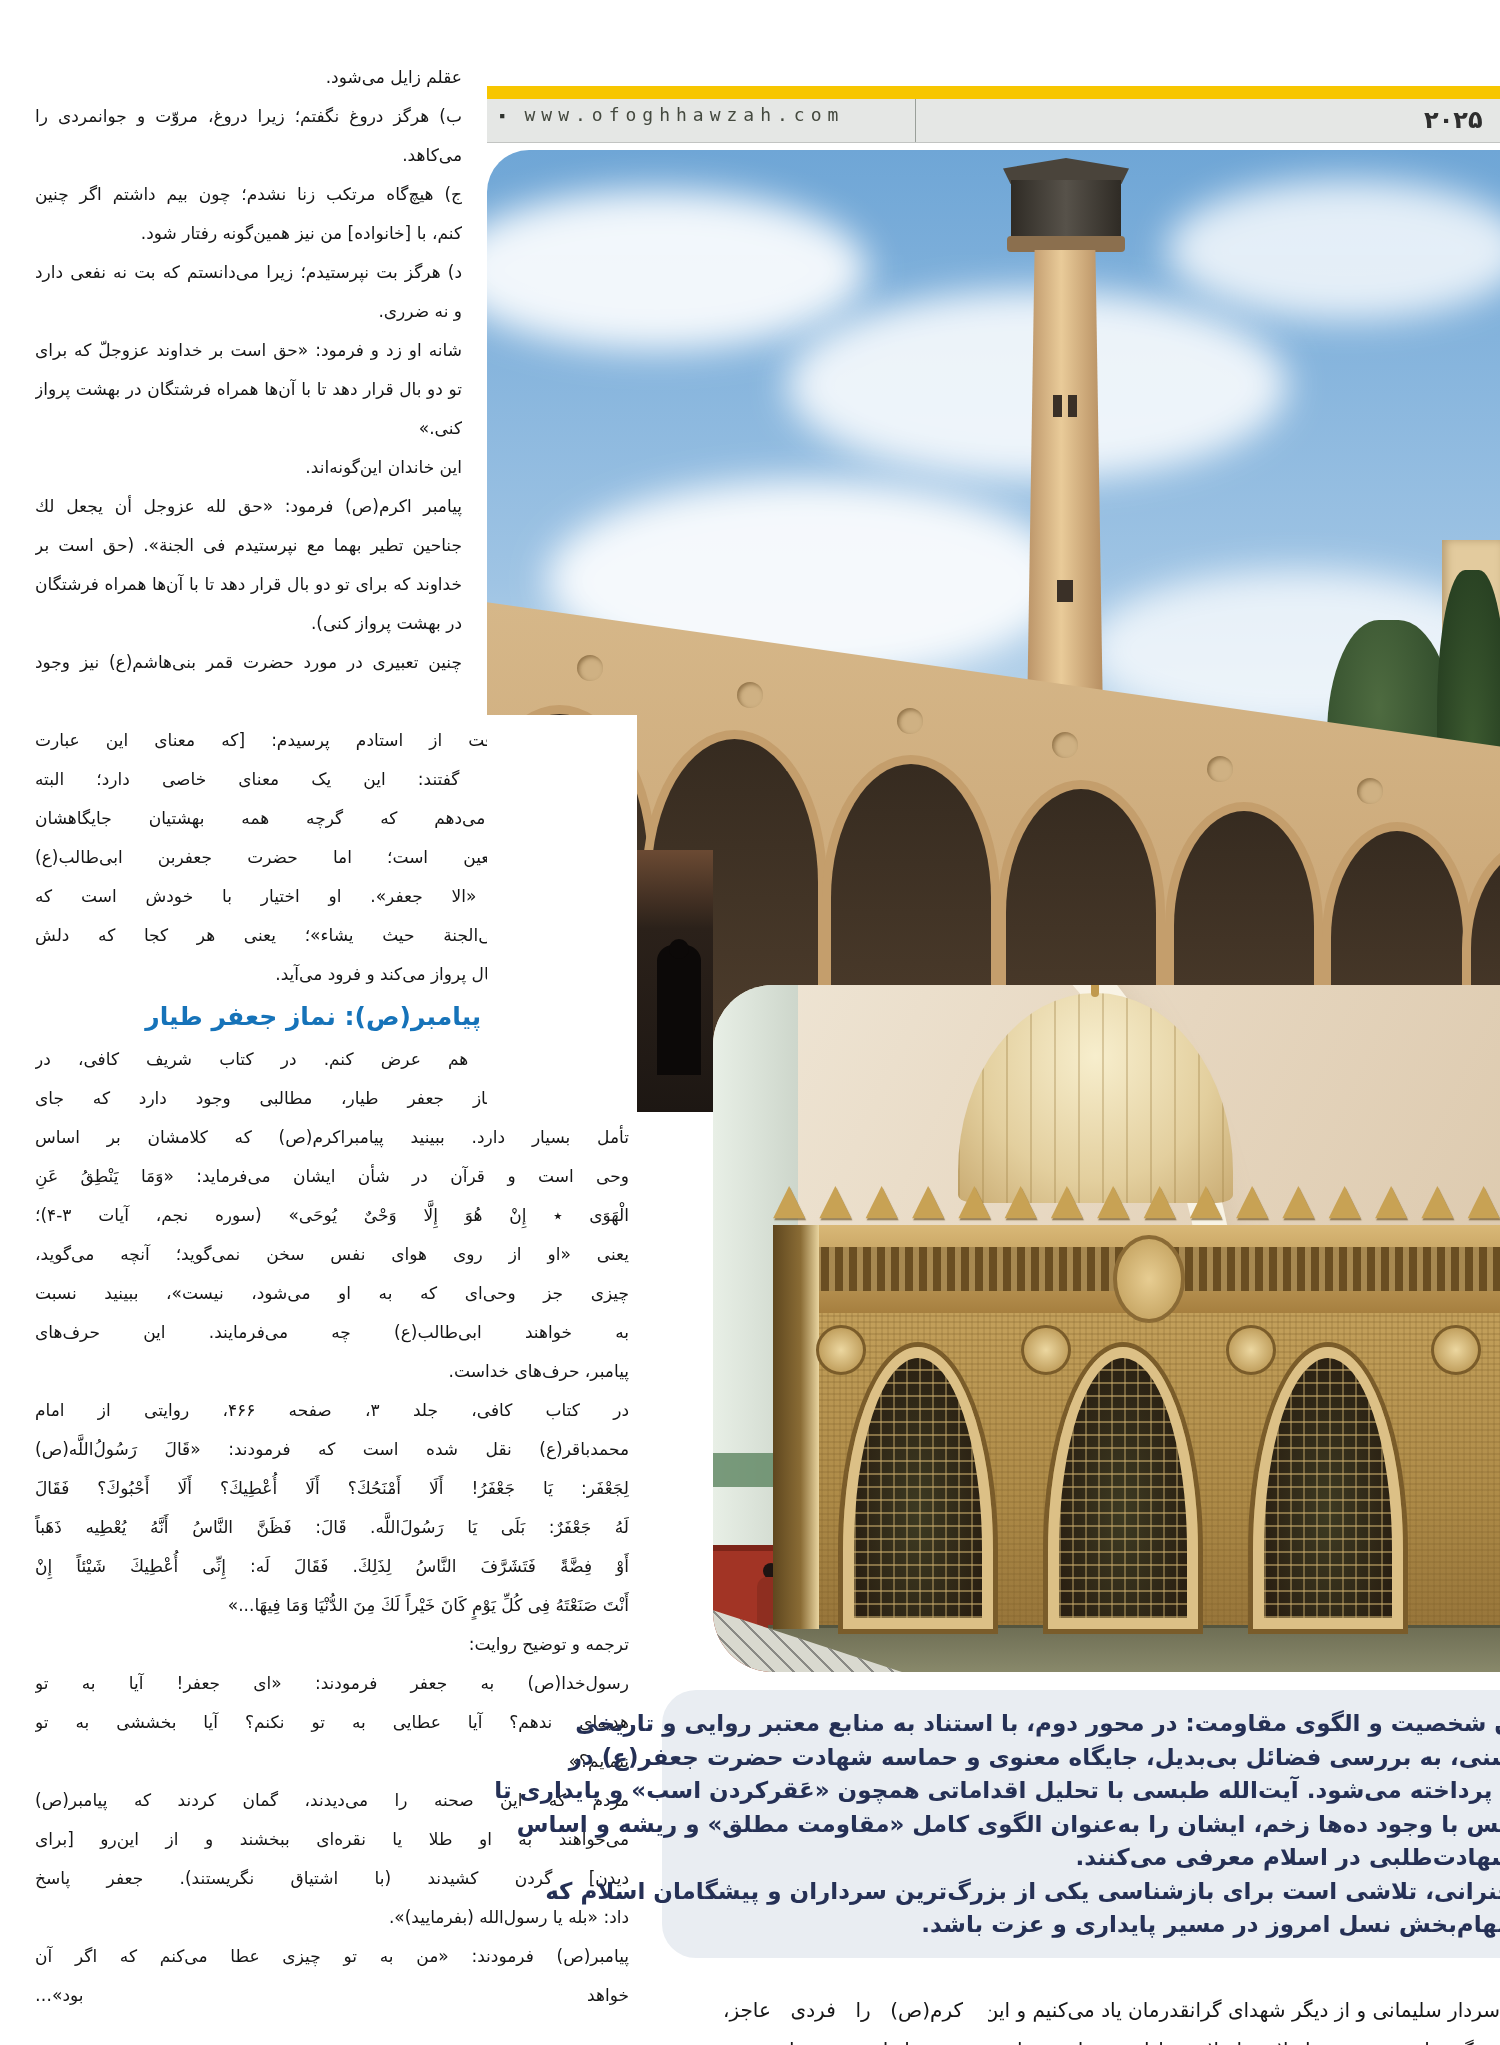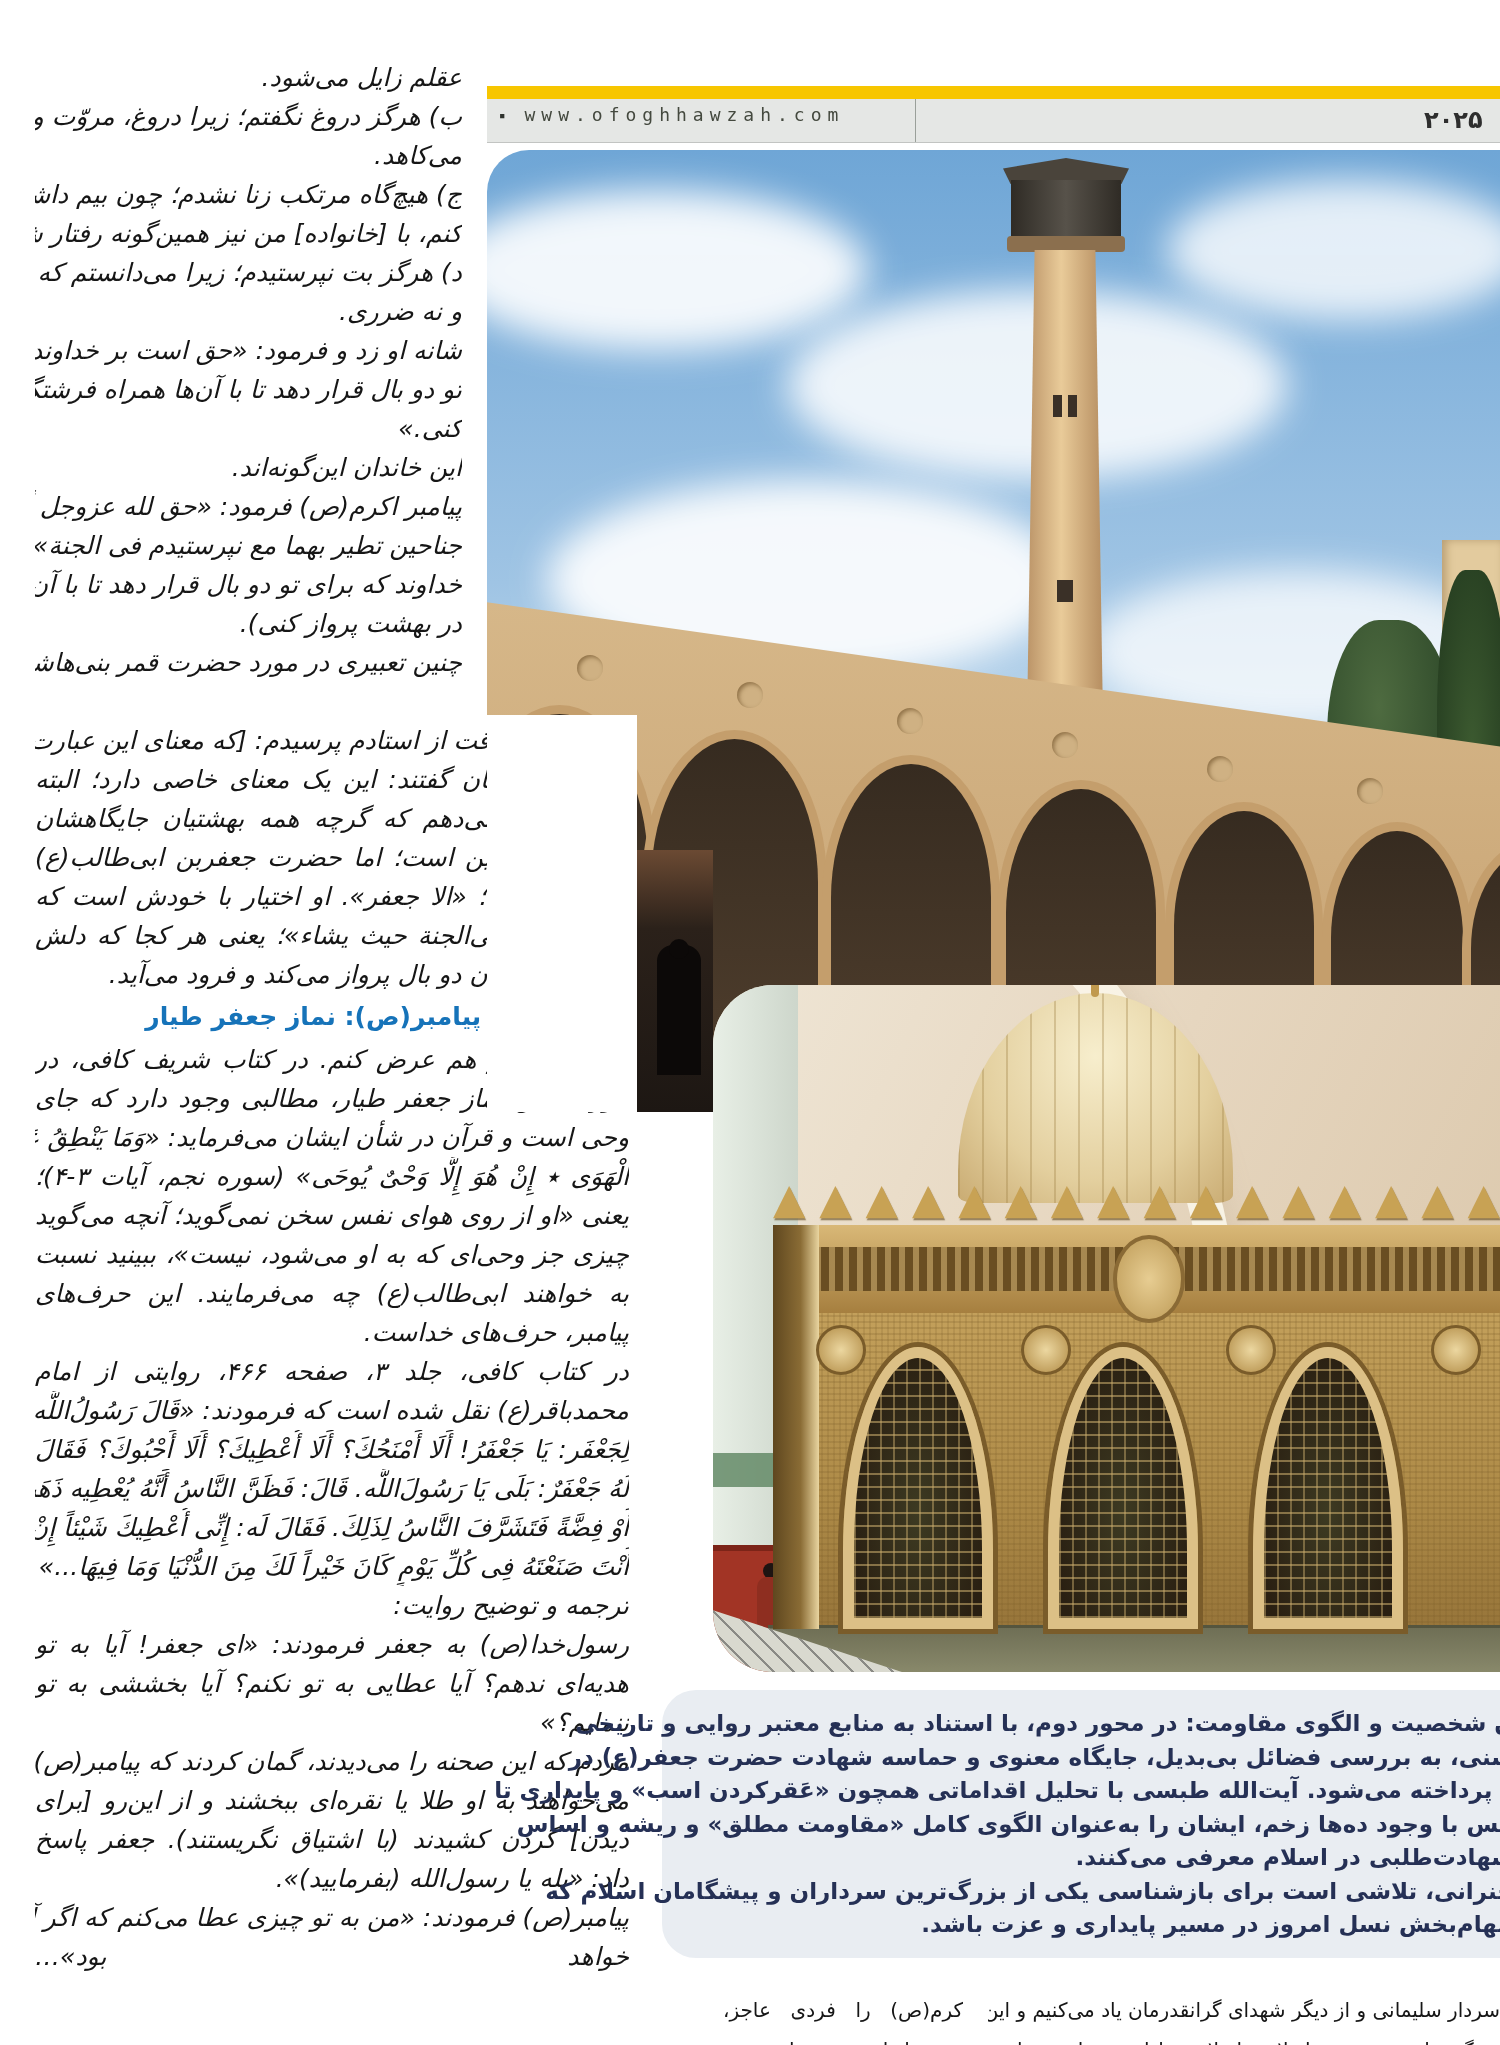--- a/index.html
+++ b/index.html
@@ -9,22 +9,22 @@
   .yellow-bar{position:absolute;left:487px;top:86px;width:1013px;height:13px;background:#F7C600;}
   .gray-bar{position:absolute;left:487px;top:99px;width:1013px;height:43px;background:#E5E7E5;border-bottom:1px solid #c2c4c2;}
   .url-label{position:absolute;left:499px;top:99px;height:43px;line-height:32px;
              font-family:"DejaVu Sans Mono",monospace;font-size:18px;letter-spacing:6px;color:#44493f;}
   .url-label .sq{font-size:11px;letter-spacing:2px;vertical-align:2px;color:#2f332e;}
   .hdr-divider{position:absolute;left:915px;top:99px;width:1px;height:43px;background:#9aa09a;}
   .page-number{position:absolute;left:1424px;top:99px;width:110px;height:43px;line-height:43px;
                font-size:24px;font-weight:bold;color:#2e2e2e;direction:rtl;text-align:left;}
   
   .col{position:absolute;direction:rtl;color:#161616;}
-  .ln{height:39px;line-height:39px;font-size:25px;text-align:justify;text-align-last:justify;
-      overflow:hidden;white-space:nowrap;font-style:italic;}
+  .ln{height:39px;line-height:39px;font-size:17px;text-align:justify;text-align-last:justify;
+      overflow:hidden;white-space:nowrap;}
   .ln.end{text-align-last:right;}
   #blockA{left:35px;top:58px;width:427px;}
   #blockB{left:35px;top:721px;width:594px;}
   .section-heading{height:46px;line-height:46px;font-size:25px;font-weight:bold;color:#1673B9;
                    text-align:right;white-space:nowrap;overflow:hidden;}
   .section-heading .bullet{font-size:20px;margin-left:6px;}
   
   .mosque-photo{position:absolute;left:487px;top:150px;width:1013px;height:962px;
                 border-top-left-radius:42px;overflow:hidden;z-index:1;}
   .sky{position:absolute;inset:0;background:linear-gradient(180deg,#6FA6D6 0%,#9FC4E4 45%,#D6E7F3 75%,#E8F1F7 100%);}
@@ -211,20 +211,21 @@
         <div class="ln">من احتمال می‌دهم که گرچه همه بهشتیان جایگاهشان</div>
         <div class="ln">در بهشت معین است؛ اما حضرت جعفربن ابی‌طالب(ع)</div>
         <div class="ln">مستثنی است؛ «الا جعفر». او اختیار با خودش است که</div>
         <div class="ln">«یطیر بهما فی‌الجنة حیث یشاء»؛ یعنی هر کجا که دلش</div>
         <div class="ln end">می‌خواهد، با آن دو بال پرواز می‌کند و فرود می‌آید.</div>
       </div>
     <div class="section-heading"><span class="bullet">•</span><span>هدیه ویژه پیامبر(ص): نماز جعفر طیار</span></div>
     <div>
         <div class="ln">یک نکته دیگر هم عرض کنم. در کتاب شریف کافی، در</div>
         <div class="ln">مورد همین نماز جعفر طیار، مطالبی وجود دارد که جای</div>
+        <div class="ln">تأمل بسیار دارد. ببینید پیامبراکرم(ص) که کلامشان بر اساس</div>
         <div class="ln">وحی است و قرآن در شأن ایشان می‌فرماید: «وَمَا یَنْطِقُ عَنِ</div>
         <div class="ln">الْهَوَی ٭ إِنْ هُوَ إِلَّا وَحْیٌ یُوحَی» (سوره نجم، آیات ۳-۴)؛</div>
         <div class="ln">یعنی «او از روی هوای نفس سخن نمی‌گوید؛ آنچه می‌گوید،</div>
         <div class="ln">چیزی جز وحی‌ای که به او می‌شود، نیست»، ببینید نسبت</div>
         <div class="ln">به خواهند ابی‌طالب(ع) چه می‌فرمایند. این حرف‌های</div>
         <div class="ln end">پیامبر، حرف‌های خداست.</div>
         <div class="ln">در کتاب کافی، جلد ۳، صفحه ۴۶۶، روایتی از امام</div>
         <div class="ln">محمدباقر(ع) نقل شده است که فرمودند: «قَالَ رَسُولُ‌اللَّه(ص)</div>
         <div class="ln">لِجَعْفَر: یَا جَعْفَرُ! أَلَا أَمْنَحُكَ؟ أَلَا أُعْطِیكَ؟ أَلَا أَحْبُوكَ؟ فَقَالَ</div>
         <div class="ln">لَهُ جَعْفَرٌ: بَلَی یَا رَسُولَ‌اللَّه. قَالَ: فَظَنَّ النَّاسُ أَنَّهُ یُعْطِیه ذَهَباً</div>

